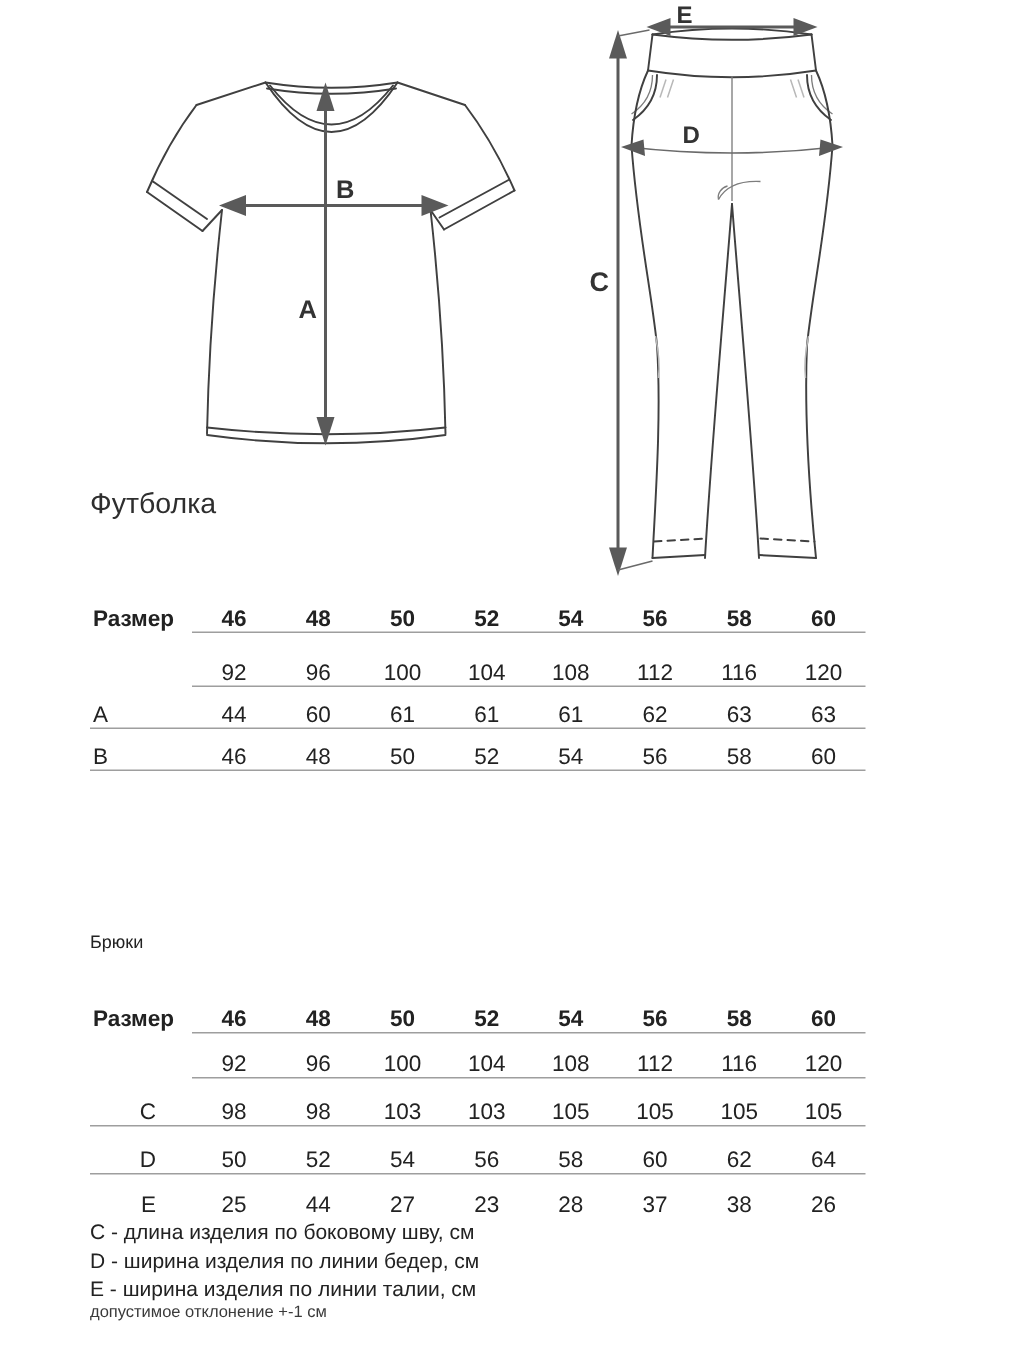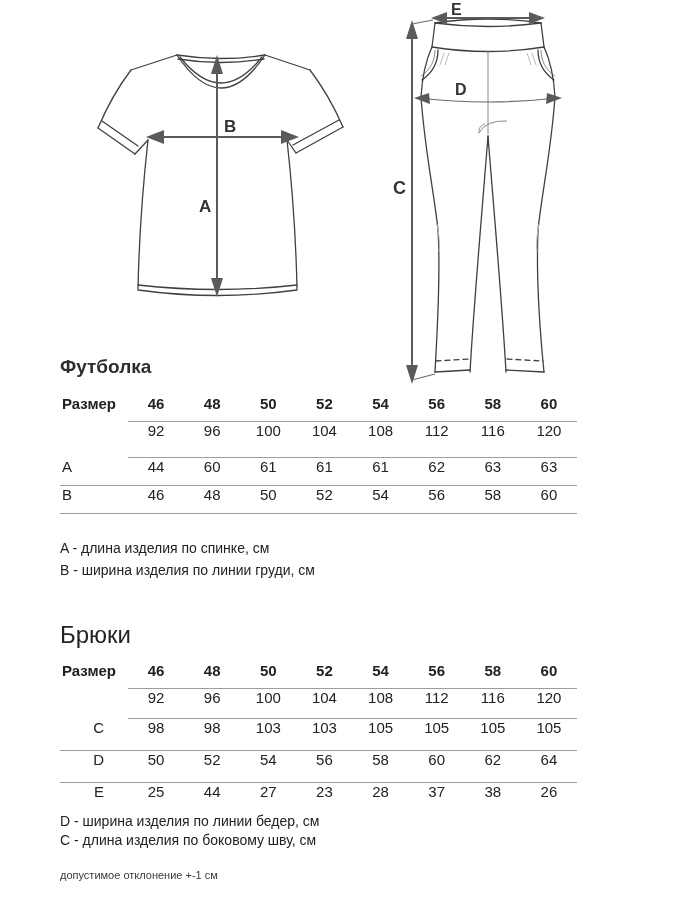--- a/index.html
+++ b/index.html
@@ -1,26 +1,26 @@
 <!DOCTYPE html>
 <html><head>
 <meta charset="utf-8">
 <style>
   html,body{margin:0;padding:0;background:#ffffff;}
   #page{position:relative;width:675px;height:900px;background:#ffffff;overflow:hidden;
         font-family:"Liberation Sans",sans-serif;color:#262626;}
   .abs{position:absolute;}
 
   
-  .title1{left:60px;top:356px;font-size:19px;font-weight:bold;color:#2e2e2e;}
-  .title2{left:60px;top:621px;font-size:24px;font-weight:normal;color:#222;}
+  .title1{left:60px;top:326px;font-size:19px;font-weight:normal;color:#2e2e2e;}
+  .title2{left:60px;top:621px;font-size:12px;font-weight:normal;color:#222;}
 
   
   .tbl{position:absolute;left:60px;width:517px;font-size:15px;color:#222;}
-  .trow{display:flex;align-items:flex-start;}
+  .trow{display:flex;align-items:flex-end;}
   .tlabel{width:68px;box-sizing:border-box;}
   .tlabel.left{text-align:left;padding-left:2px;}
   .tlabel.right{text-align:right;padding-right:24px;}
   .tcell{flex:1;text-align:center;}
   .hdr .tlabel,.hdr .tcell{font-weight:bold;}
   .rule{height:1px;background:#9e9e9e;}
   .rule.indent{margin-left:68px;}
   .h26{height:26px;} .h28{height:27px;} .h30{height:29px;} .h32{height:31px;} .h35{height:35px;}
 
   
@@ -200,24 +200,20 @@
       <div class="tcell">50</div>
       <div class="tcell">52</div>
       <div class="tcell">54</div>
       <div class="tcell">56</div>
       <div class="tcell">58</div>
       <div class="tcell">60</div>
     </div>
     <div class="rule"></div>
   </div>
 
-  <div class="legend l1" style="top:537px;">
-    <div>A - длина изделия по спинке, см</div>
-    <div>B - ширина изделия по линии груди, см</div>
-  </div>
 
   <div class="abs title2">Брюки</div>
 
   <div class="tbl" style="top:662px;">
     <div class="trow hdr h26">
       <div class="tlabel left">Размер</div>
       <div class="tcell">46</div>
       <div class="tcell">48</div>
       <div class="tcell">50</div>
       <div class="tcell">52</div>
@@ -270,19 +266,20 @@
       <div class="tcell">27</div>
       <div class="tcell">23</div>
       <div class="tcell">28</div>
       <div class="tcell">37</div>
       <div class="tcell">38</div>
       <div class="tcell">26</div>
     </div>
   </div>
 
   <div class="legend l2" style="top:812px;">
+    <div>C - длина изделия по боковому шву, см</div>
     <div>D - ширина изделия по линии бедер, см</div>
-    <div>C - длина изделия по боковому шву, см</div>
+    <div>E - ширина изделия по линии талии, см</div>
   </div>
 
   <div class="note">допустимое отклонение +-1 см</div>
 
 </div>
 
 </body></html>

